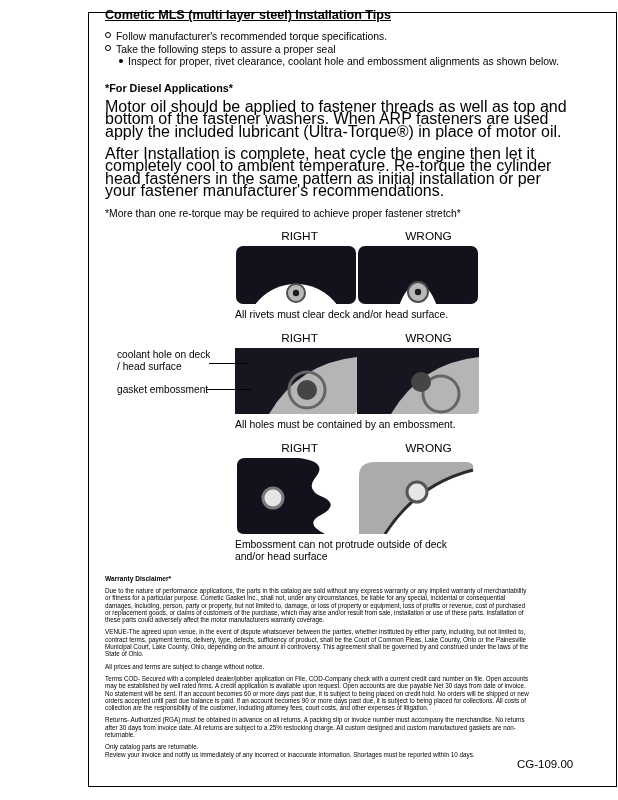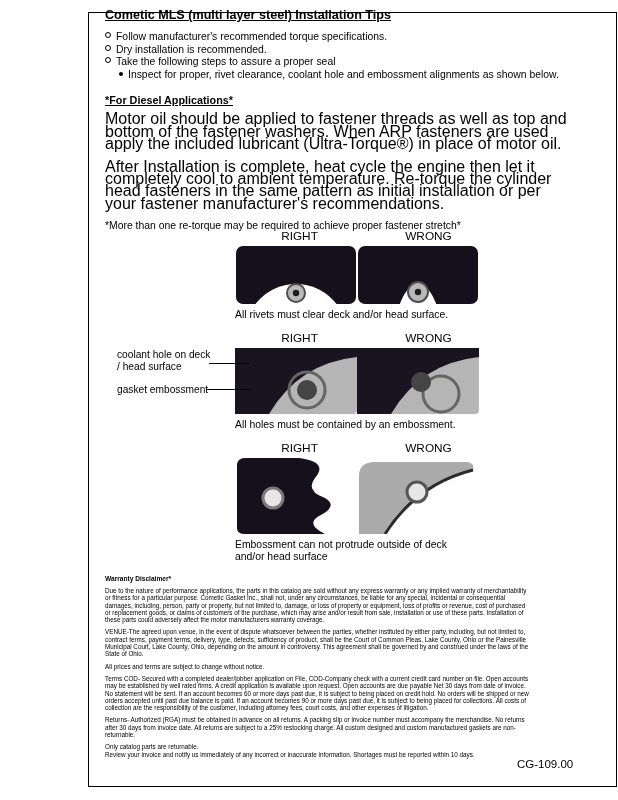--- a/index.html
+++ b/index.html
@@ -13,21 +13,21 @@
   .head-block { position:absolute; left:105px; top:8px; width:502px; }
   .doc-title { font-size:12.6px; font-weight:bold; text-decoration:underline; margin-bottom:9px; }
   ul.tips { list-style:none; }
   ul.tips li { font-size:10.4px; line-height:12.6px; }
   ul.tips li.tip::before { content:""; display:inline-block; width:4px; height:4px;
     border:1px solid #000; border-radius:50%; margin-right:5px; vertical-align:2px; }
   ul.tips li.subtip { margin-left:14px; }
   ul.tips li.subtip::before { content:""; display:inline-block; width:4px; height:4px;
     background:#000; border-radius:50%; margin-right:5px; vertical-align:2px; }
 
-  .diesel-h { font-size:10.8px; font-weight:bold; margin-top:13px; margin-bottom:7px;text-decoration:underline; }
+  .diesel-h { font-size:10.8px; font-weight:bold; margin-top:13px; margin-bottom:7px; }
   .body-para { font-size:16px; line-height:12.4px; margin-bottom:10px; }
   .p1 { width:478px; }
   .p2 { width:466px; }
   .retorque { font-size:10.4px; margin-top:1px; }
 
   
   .figures { position:absolute; left:235px; top:229px; width:258px; }
   .fig-head-row { display:flex; margin-bottom:3px; }
   .fig-head-row span { flex:1; text-align:center; font-size:11.8px; }
   .fig-imgs { display:flex; position:relative; }
@@ -52,21 +52,20 @@
 </style>
 </head>
 <body>
 
 <div class="page-border"></div>
 
 <div class="head-block">
   <div class="doc-title">Cometic MLS (multi layer steel) Installation Tips</div>
   <ul class="tips">
     <li class="tip">Follow manufacturer's recommended torque specifications.</li>
-    <li class="tip">Dry installation is recommended.</li>
     <li class="tip">Take the following steps to assure a proper seal</li>
     <li class="subtip">Inspect for proper, rivet clearance, coolant hole and embossment alignments as shown below.</li>
   </ul>
 
   <div class="diesel-h">*For Diesel Applications*</div>
   <p class="body-para p1">Motor oil should be applied to fastener threads as well as top and bottom of the fastener washers. When ARP fasteners are used apply the included lubricant (Ultra-Torque®) in place of motor oil.</p>
   <p class="body-para p2">After Installation is complete, heat cycle the engine then let it completely cool to ambient temperature. Re-torque the cylinder head fasteners in the same pattern as initial installation or per your fastener manufacturer's recommendations.</p>
   <p class="retorque">*More than one re-torque may be required to achieve proper fastener stretch*</p>
 </div>
 

